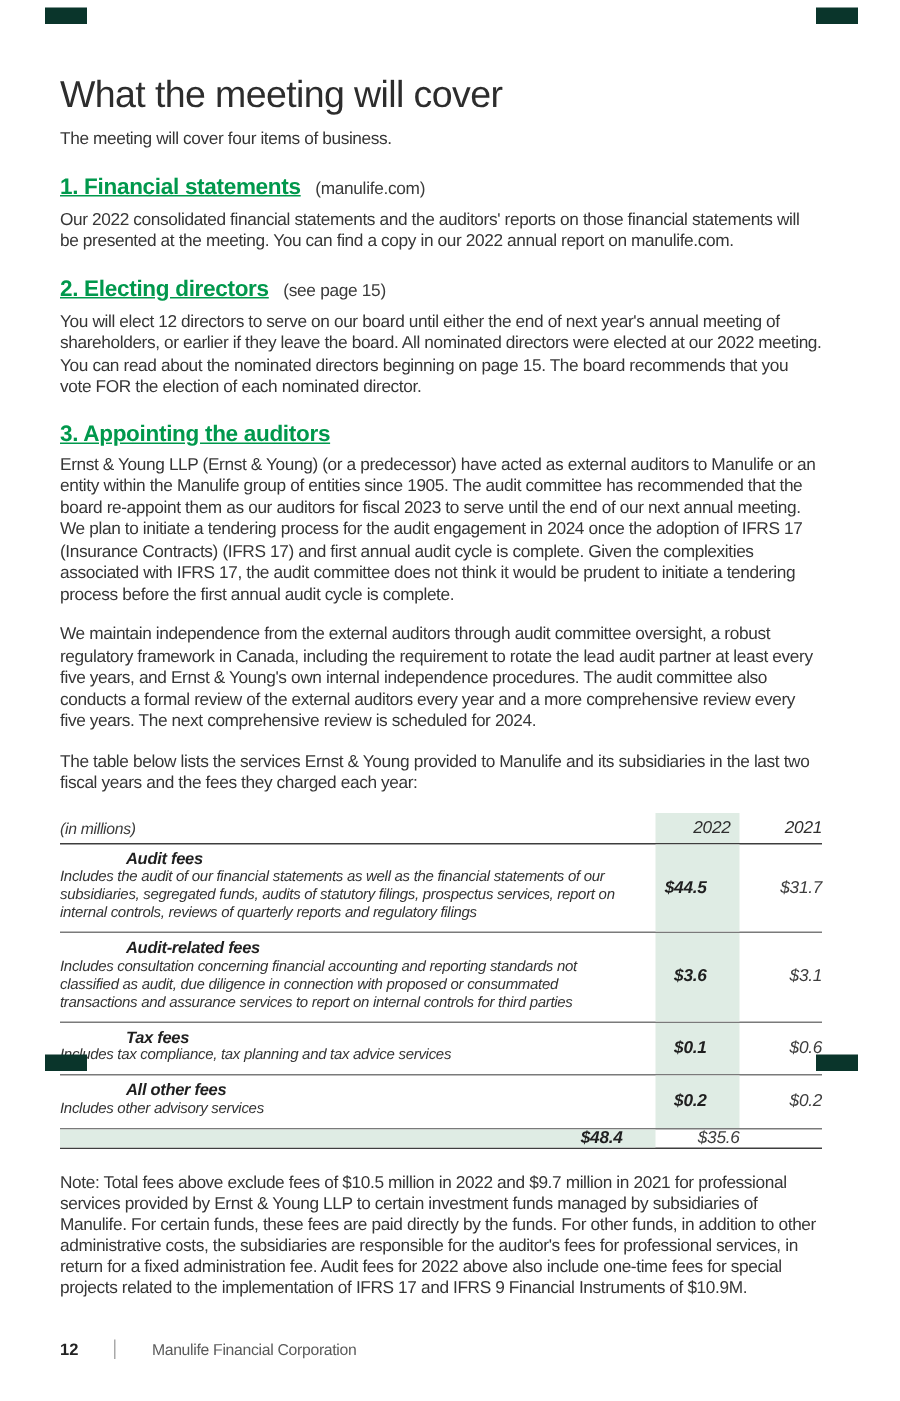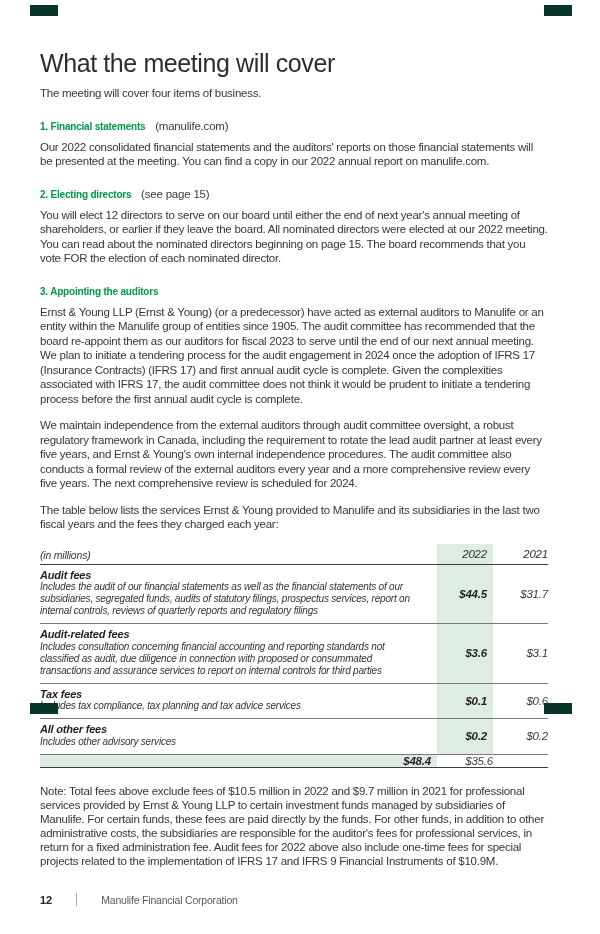--- a/index.html
+++ b/index.html
@@ -27,40 +27,40 @@
     font-size:25px;font-weight:400;color:#2d2d2d;
     letter-spacing:-0.4px;line-height:30px;margin:0 0 8px;
   }
   p.body{
     font-size:11.5px;line-height:14.5px;letter-spacing:-0.25px;
     color:#363636;margin:0 0 12px;
   }
   h2.sec-head{
     margin:4px 0 5px;line-height:17px;font-weight:700;
   }
-  .sec-title{font-size:10px;color:var(--accent);letter-spacing:-0.2px;}
+  .sec-title{font-size:15px;color:var(--accent);letter-spacing:-0.2px;text-decoration:underline;}
   .sec-suffix{font-size:11.5px;color:#3a3a3a;font-weight:400;letter-spacing:-0.2px;margin-left:3px;}
 
   
   .fees-table{margin:6px 0 0;font-style:italic;}
   .t-row{
     display:grid;grid-template-columns:1fr 56px 55px;
     border-bottom:1px solid #7a7a7a;
   }
   .t-row.t-header{border-bottom:1px solid #3e3e3e;}
   .t-row.t-total{border-bottom:1px solid #3e3e3e;}
   .c-desc{padding:4px 12px 6px 0;}
-  .c-desc .lbl{font-size:11px;font-weight:700;color:#1f1f1f;letter-spacing:-0.2px;line-height:12.5px;}
+  .c-desc .lbl{font-size:11px;font-weight:700;color:#1f1f1f;letter-spacing:-0.2px;line-height:12.5px;margin-left:44px;}
   .c-desc .dsc{font-size:10px;color:#333;letter-spacing:-0.2px;line-height:12px;}
   .c-hl{background:var(--highlight);}
   .c-val{
     display:flex;align-items:center;justify-content:flex-end;
     font-size:11.5px;letter-spacing:-0.2px;color:#3d3d3d;
   }
-  .c-val.v22{font-weight:700;color:#1f1f1f;padding-right:6px;}
+  .c-val.v22{font-weight:700;color:#1f1f1f;padding-right:22px;}
   .t-header .c-unit{
     display:flex;align-items:flex-end;font-size:10.5px;color:#3a3a3a;
     letter-spacing:-0.2px;padding:4px 0 3px;
   }
   .t-header .c-yr{
     display:flex;align-items:flex-end;justify-content:flex-end;
     font-size:11.5px;color:#2e2e2e;letter-spacing:-0.2px;padding:4px 0 4px;
   }
   .t-header .c-yr.y22{background:var(--highlight);padding-right:6px;}
   .t-total .c-desc{padding:6px 12px 6px 0;}

